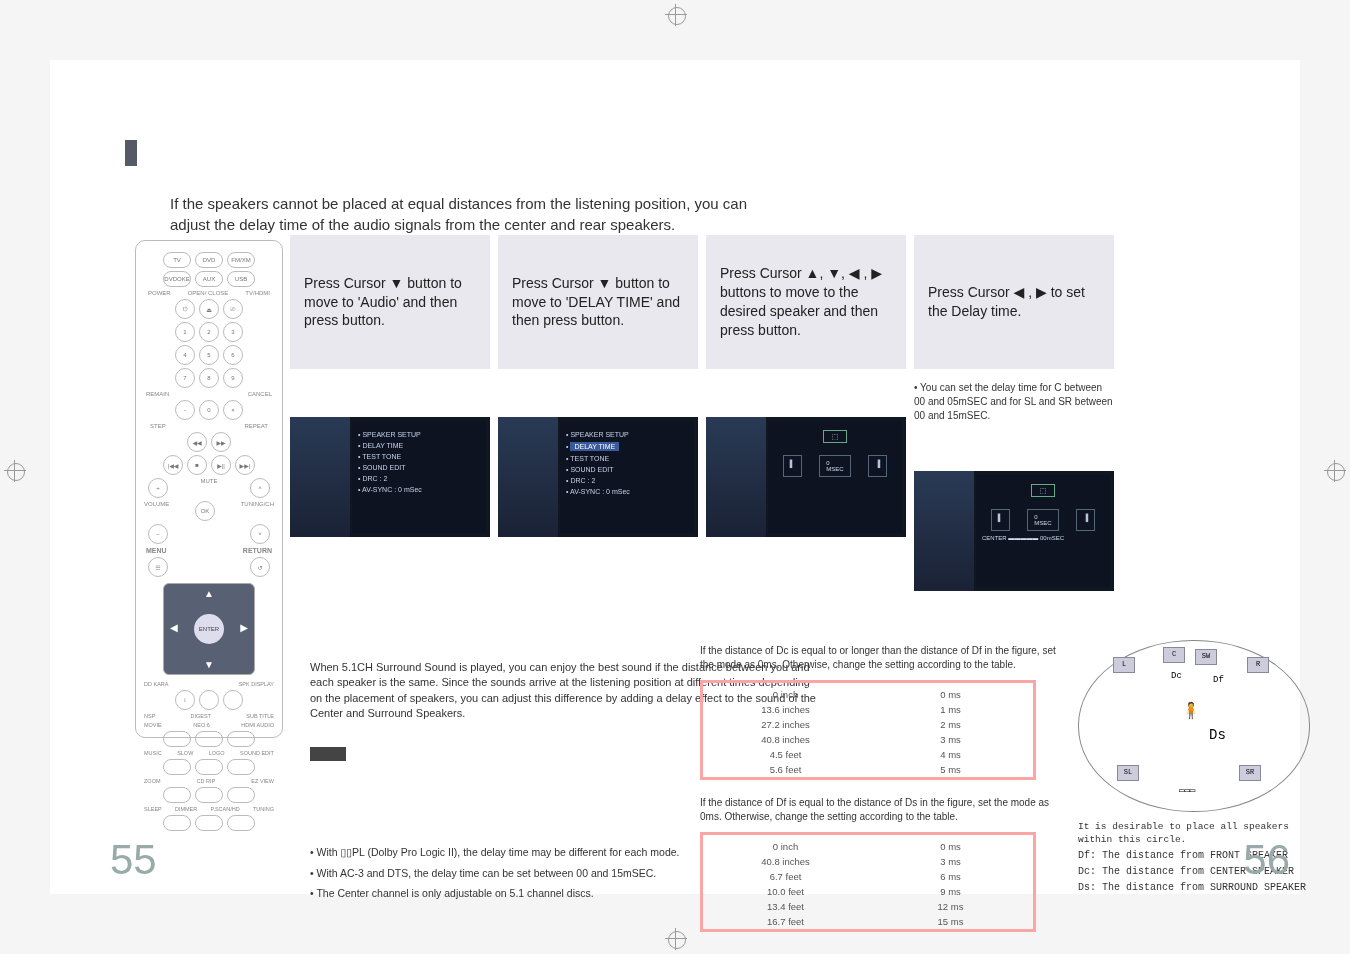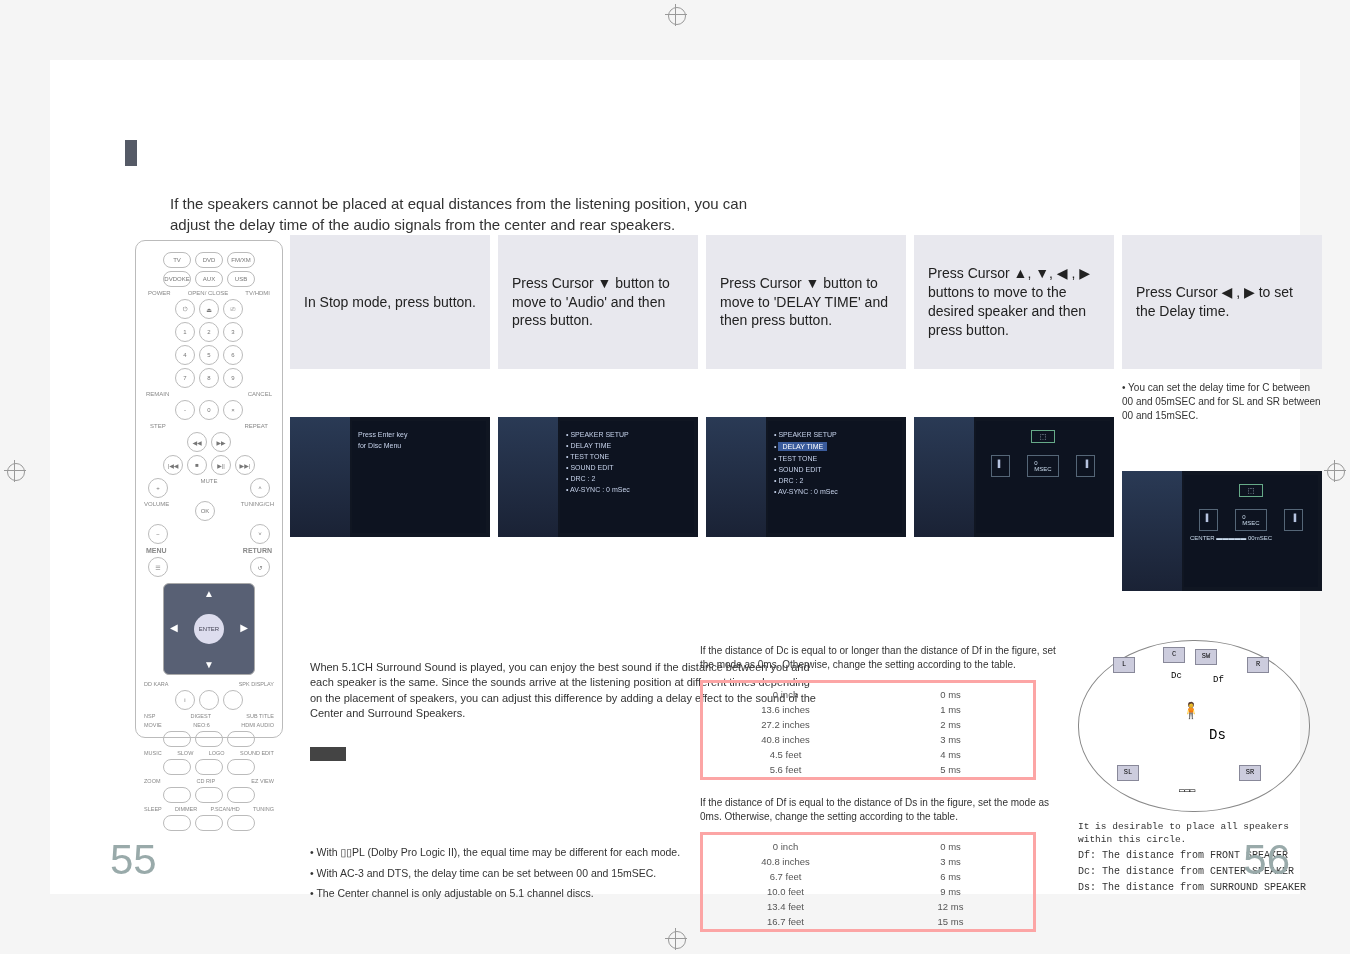--- a/index.html
+++ b/index.html
@@ -355,31 +355,20 @@
     </div>
     <div class="row">
         <span class="rbtn"></span>
         <span class="rbtn"></span>
         <span class="rbtn"></span>
       </div>
   </div>
 
   <div class="steps" id="steps-container">
       <div class="step">
-        <div class="step-head">In Stop mode, press            button.</div>
-        <div class="screen">
-          <div class="sidebar"></div>
-          <div class="hdr" style="right: 6px; left: auto;">DVD MENU</div>
-          <div class="panel">
-            <div class="screen-line">Press Enter key</div>
-            <div class="screen-line">for Disc Menu</div>
-          </div>
-        </div>
-      </div>
-      <div class="step">
         <div class="step-head">Press Cursor ▼ button to move to 'Audio' and then press            button.</div>
         <div class="screen">
           <div class="sidebar"></div>
           <div class="hdr" style="right: 6px; left: auto;">AUDIO</div>
           <div class="panel">
             <div class="screen-line">• SPEAKER SETUP</div>
             <div class="screen-line">• DELAY TIME</div>
             <div class="screen-line">• TEST TONE</div>
             <div class="screen-line">• SOUND EDIT</div>
             <div class="screen-line">• DRC            : 2</div>
@@ -433,21 +422,21 @@
             <div style="font-size:6px;color:#cde;margin-top:4px">CENTER ▬▬▬▬▬ 00mSEC</div>
           </div>
         </div>
       </div>
     </div>
 
   <div class="lower-left">
     <div>When 5.1CH Surround Sound is played, you can enjoy the best sound if the distance between you and each speaker is the same. Since the sounds arrive at the listening position at different times depending on the placement of speakers, you can adjust this difference by adding a delay effect to the sound of the Center and Surround Speakers.</div>
     <div style="margin-top:24px"><span class="noteflag"></span></div>
     <div class="bullets" id="bullets">
-        <div>• With ▯▯PL  (Dolby Pro Logic II), the equal time may be different for each mode.</div>
+        <div>• With ▯▯PL  (Dolby Pro Logic II), the delay time may be different for each mode.</div>
         <div>• With AC-3 and DTS, the delay time can be set between 00 and 15mSEC.</div>
         <div>• The Center channel is only adjustable on 5.1 channel discs.</div>
       </div>
   </div>
 
   <div class="center-col">
     <p>If the distance of Dc is equal to or longer than the distance of Df in the figure, set the mode as 0ms. Otherwise, change the setting according to the table.</p>
     <div class="table" id="table1">
         <div class="row">
           <div></div>

